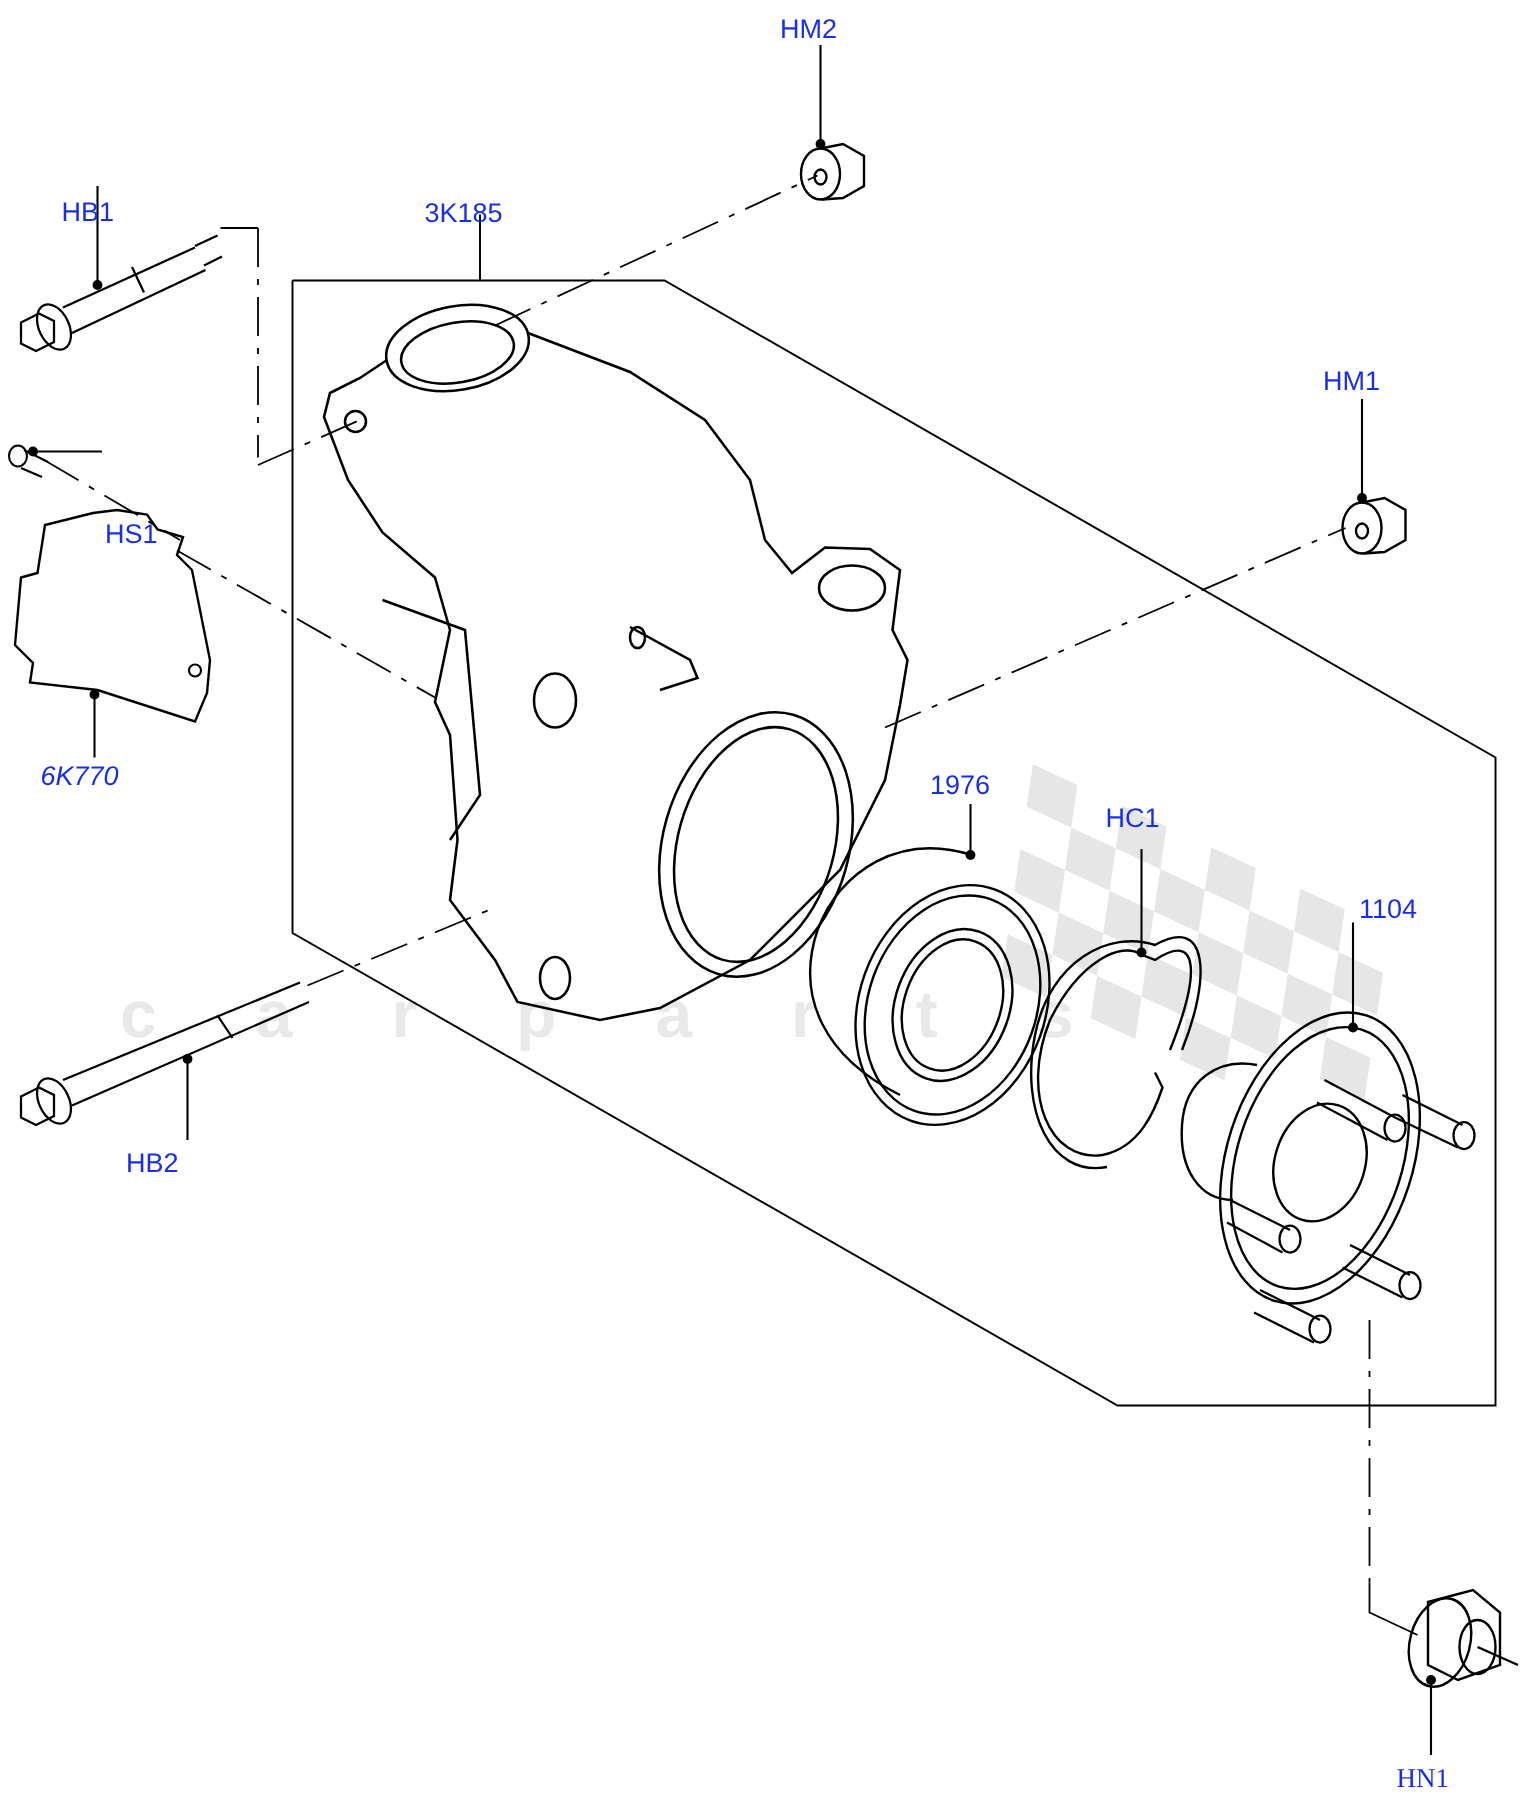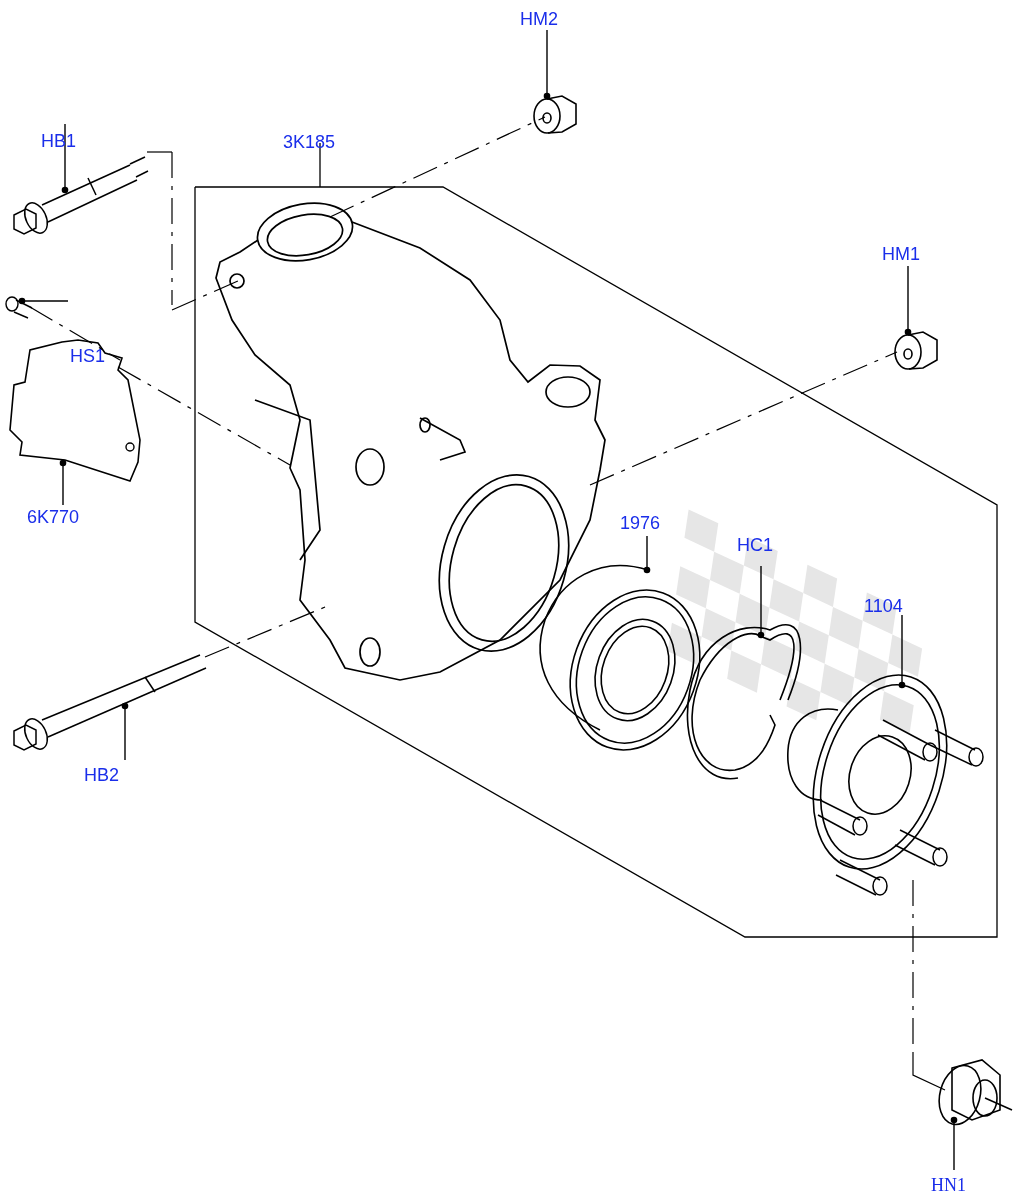--- a/index.html
+++ b/index.html
@@ -31,20 +31,21 @@
       <rect x="30" y="100" width="30" height="30"></rect>
         <rect x="90" y="100" width="30" height="30"></rect>
         <rect x="150" y="100" width="30" height="30"></rect>
         <rect x="210" y="100" width="30" height="30"></rect>
       <rect x="0" y="130" width="30" height="30"></rect>
         <rect x="60" y="130" width="30" height="30"></rect>
         <rect x="120" y="130" width="30" height="30"></rect>
     </g>
   </svg>
 
+  <div class="wm2" style="left:80px;top:655px;">carparts</div>
 
   <svg width="1015" height="1200" fill="none" stroke="#000" stroke-width="1.4">
 
     <g stroke-width="1.3">
       <polyline points="195,187 443,187 997,505 997,937 745,937 195,622 195,187"></polyline>
       <line x1="320" y1="143" x2="320" y2="187"></line>
     </g>
 
     <g stroke-dasharray="26,8,4,8" stroke-width="1.2">
       <line x1="330" y1="217" x2="545" y2="117"></line>
@@ -181,19 +182,19 @@
       <circle cx="125" cy="706" r="3.3"></circle>
       <circle cx="954" cy="1120" r="3.3"></circle>
     </g>
   </svg>
 
   <div class="lbl" style="left:520px;top:10px;">HM2</div>
   <div class="lbl" style="left:41px;top:104px;margin-top:28px;">HB1</div>
   <div class="lbl" style="left:283px;top:133px;">3K185</div>
   <div class="lbl" style="left:882px;top:245px;">HM1</div>
   <div class="lbl" style="left:70px;top:308px;margin-top:39px;">HS1</div>
-  <div class="lbl" style="left:27px;top:508px;">6K770</div>
+  <div class="lbl" style="left:27px;top:508px;font-style:italic;">6K770</div>
   <div class="lbl" style="left:620px;top:514px;">1976</div>
   <div class="lbl" style="left:737px;top:536px;">HC1</div>
-  <div class="lbl" style="left:864px;top:597px;">1104</div>
+  <div class="lbl" style="left:906px;top:597px;">1104</div>
   <div class="lbl" style="left:84px;top:766px;">HB2</div>
   <div class="lbl" style="left:931px;top:1176px;font-family:Liberation Serif, serif;">HN1</div>
 </div>
 
 </body></html>

